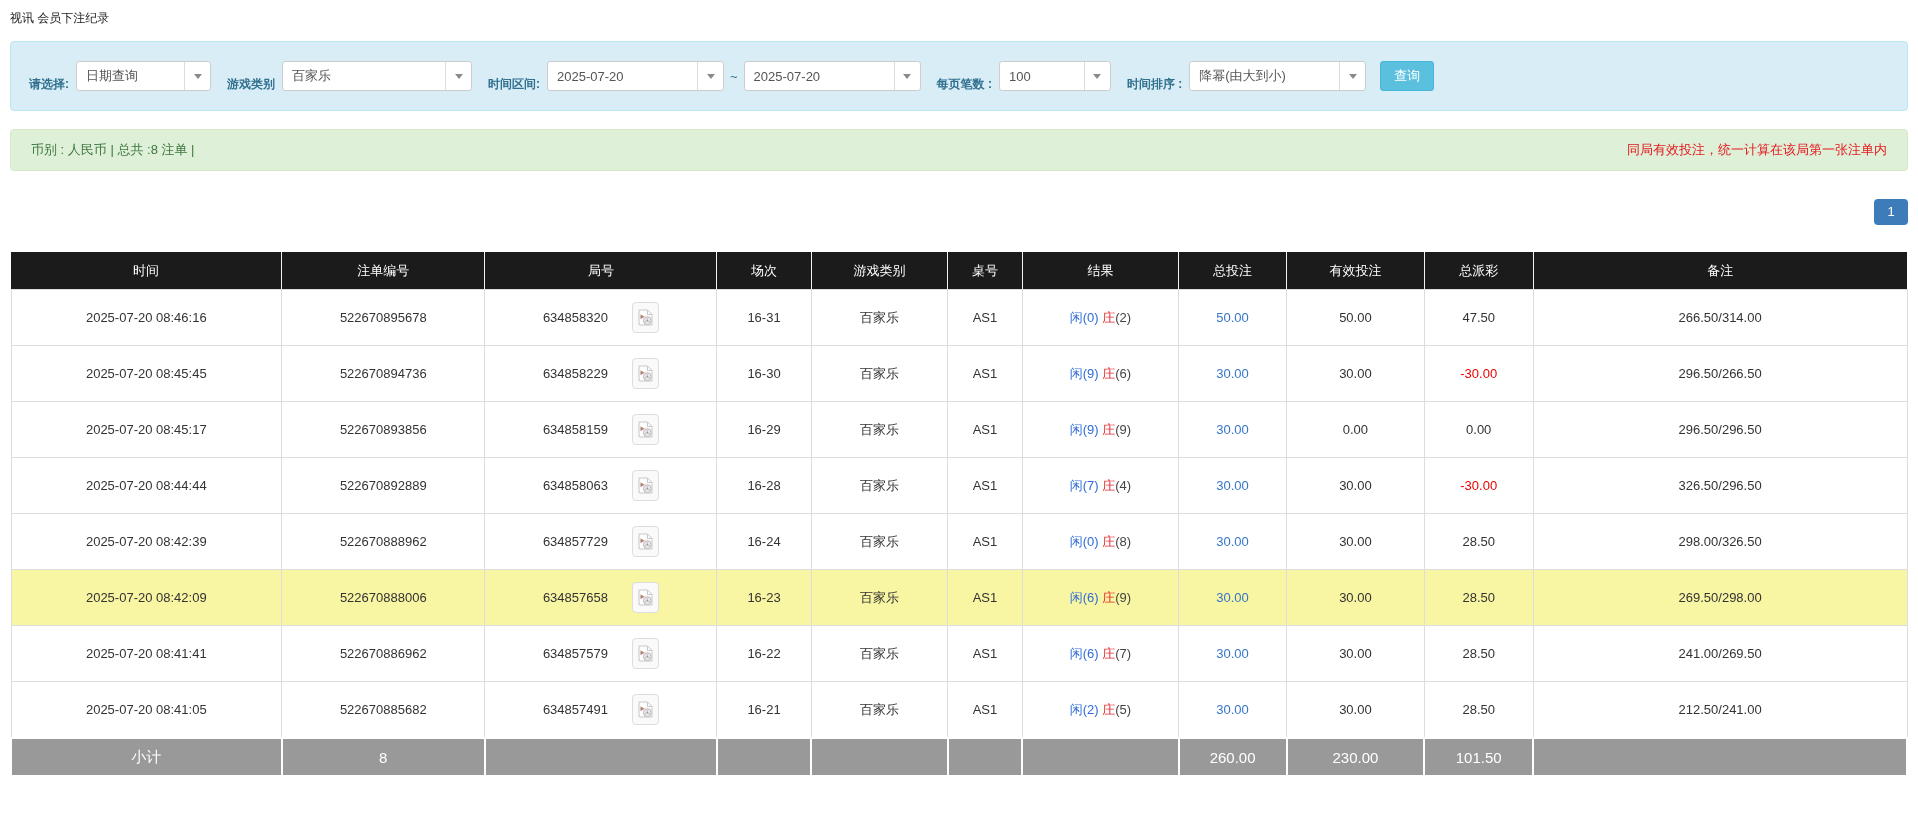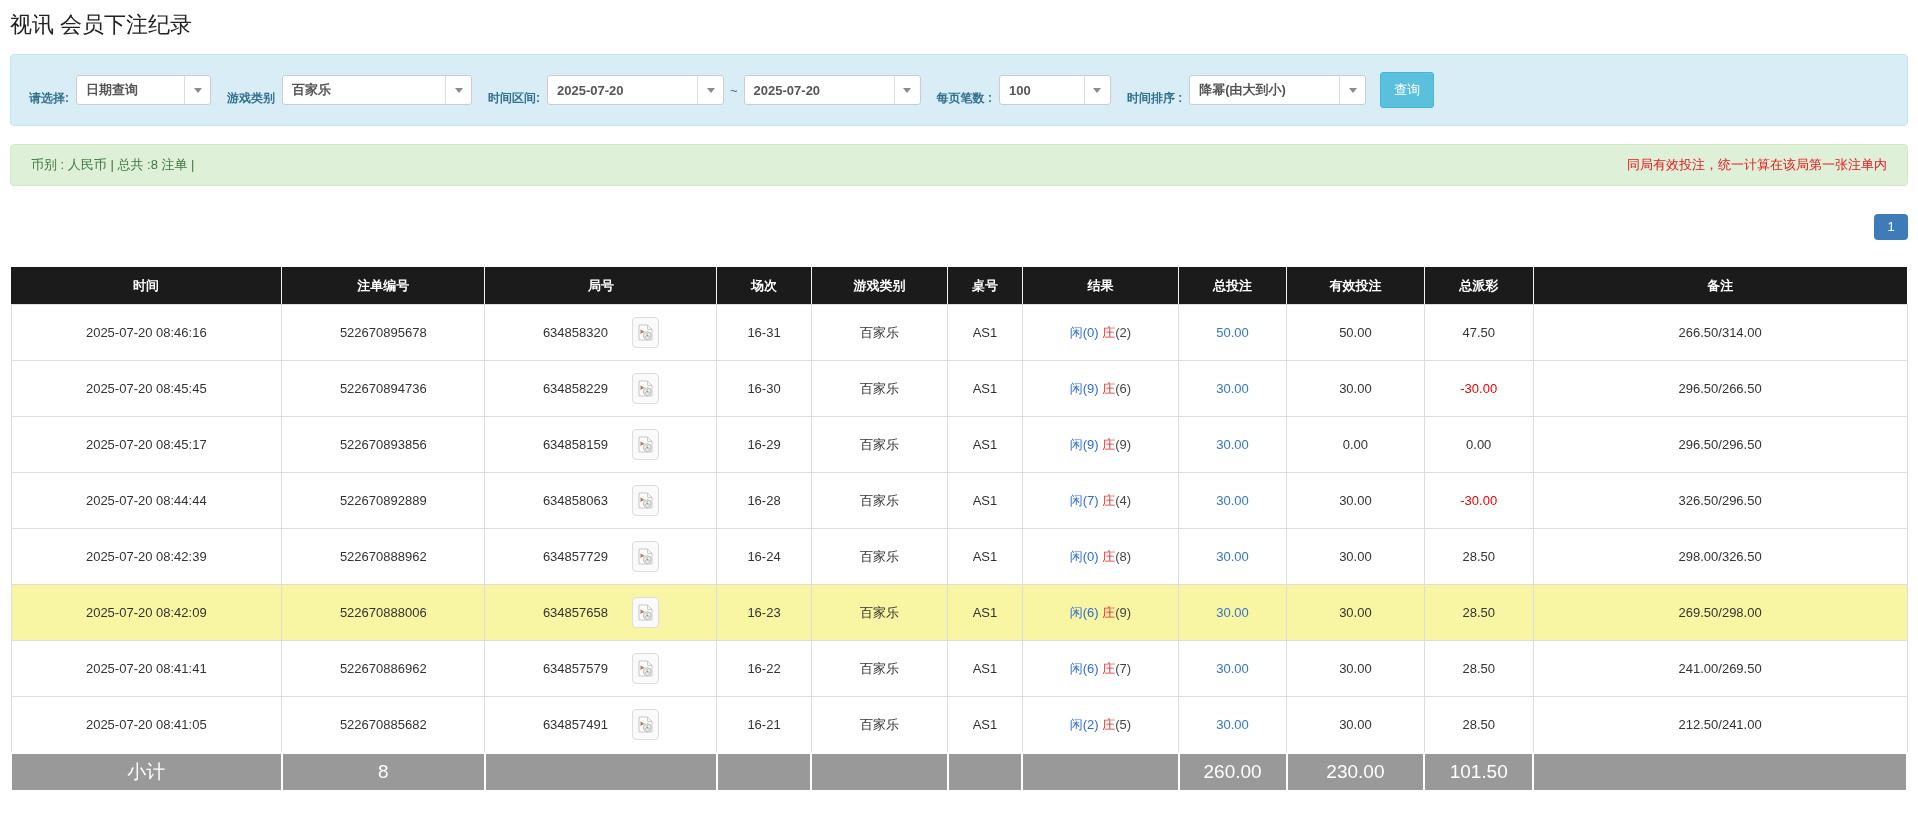--- a/index.html
+++ b/index.html
@@ -1,64 +1,64 @@
 <!DOCTYPE html>
 <html><head>
 <meta charset="utf-8">
 <style>
   html, body { margin:0; padding:0; width:1918px; height:819px; overflow:hidden; background:#fff;
     font-family:"Liberation Sans","DejaVu Sans",sans-serif; }
   .page { padding:0 10px; }
-  .page-title { font-size:22px; font-weight:400; color:#222; margin:10px 0 14px; }
+  .page-title { font-size:12px; font-weight:400; color:#222; margin:10px 0 14px; }
 
   
   .filter-bar { background:#d9edf7; border:1px solid #bce8f1; border-radius:4px;
     padding:17px 14px; display:flex; align-items:center; white-space:nowrap; }
   .f-label { font-size:12px; font-weight:bold; color:#31708f; margin:17px 7px 0 16px; }
   .f-label:first-child { margin-left:4px; }
   .combo { display:inline-flex; align-items:center; height:30px; background:#fff;
-    border:1px solid #ccc; border-radius:3px; box-sizing:border-box; cursor:pointer;font-weight:bold; }
+    border:1px solid #ccc; border-radius:3px; box-sizing:border-box; cursor:pointer; }
   .combo .txt { padding:0 9px; flex:1; font-size:13px; color:#555; overflow:hidden; }
   .combo .caret-box { width:25px; align-self:stretch; display:flex; align-items:center;
     justify-content:center; border-left:1px solid #ddd; }
   .caret { width:0; height:0; border-left:4px solid transparent; border-right:4px solid transparent;
     border-top:5px solid #8a8a8a; }
   .w135{width:135px} .w190{width:190px} .w155{width:177px} .w100{width:112px}
   .tilde { font-size:13px; color:#31708f; margin:0 6px; }
-  .search-btn { margin-left:14px; height:36px; padding:0 13px; background:#5bc0de;
+  .search-btn { margin-left:14px; height:30px; padding:0 13px; background:#5bc0de;
     border:1px solid #46b8da; border-radius:3px; color:#fff; font-size:13px; cursor:pointer; }
 
   
   .summary-bar { margin-top:18px; background:#dff0d8; border:1px solid #d6e9c6; border-radius:4px;
     padding:11px 20px; display:flex; justify-content:space-between; align-items:center; }
   .summary-left { font-size:13px; color:#3c763d; }
   .summary-note { font-size:13px; color:#e4181d; }
 
   
   .pagination-row { margin-top:28px; text-align:right; }
   .page-btn { display:inline-block; min-width:22px; padding:0 6px; height:26px; line-height:26px;
     text-align:center; background:#3d7cb8; color:#fff; border-radius:4px; font-size:13px; cursor:pointer; }
 
   
   table { width:100%; border-collapse:collapse; margin-top:27px; table-layout:fixed; }
-  thead th { background:#1b1b1b; color:#fff; font-size:13px; font-weight:bold; height:35px;
+  thead th { background:#1b1b1b; color:#fff; font-size:13px; font-weight:normal; height:35px;
     border-right:1px solid #f2f2f2; border-bottom:1px solid #ddd; }
   thead th:last-child { border-right:none; }
   tbody td { height:53px; text-align:center; font-size:13px; color:#333;
     border:1px solid #ddd; background:#fff; }
   tbody tr.hl td { background:#f8f5a3; }
   .round-wrap { display:inline-flex; align-items:center; justify-content:center; gap:24px; }
   .video-btn { width:27px; height:31px; background:#fafafa; border:1px solid #ddd;
     border-radius:4px; cursor:pointer; display:inline-flex; align-items:center; justify-content:center; padding:0; }
   .rp { color:#2e6bd8; }
   .rb { color:#e42b2b; }
   .rn { color:#444; }
   .bet-link { color:#3576c9; text-decoration:none; cursor:pointer; }
   .neg { color:#ee0000; }
-  tfoot td { height:34px; background:#999999; color:#fff; font-size:19px; text-align:center;
+  tfoot td { height:34px; background:#999999; color:#fff; font-size:15px; text-align:center;
     border:2px solid #fff; }
 
   
   .col-time{width:14.38%} .col-betid{width:10.75%} .col-round{width:12.28%} .col-session{width:4.9%}
   .col-game{width:7.16%} .col-table{width:3.85%} .col-result{width:8.22%} .col-totalbet{width:5.64%}
   .col-validbet{width:7.22%} .col-payout{width:5.69%} .col-remark{width:19.91%}
 </style>
 </head>
 <body>
 

